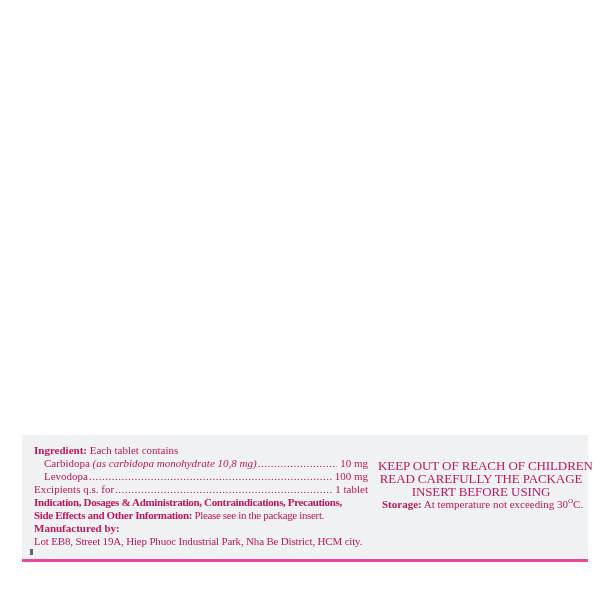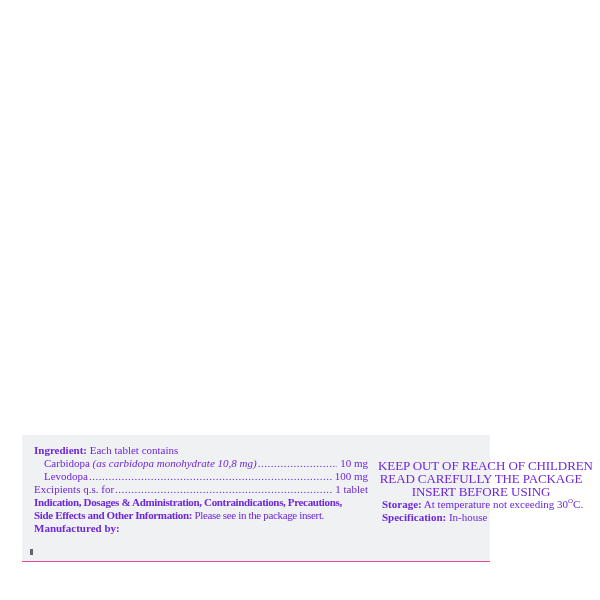--- a/index.html
+++ b/index.html
@@ -14,26 +14,26 @@
   .stage {
     position: relative;
     width: 600px;
     height: 600px;
     background: #ffffff;
   }
   .label-panel {
     position: absolute;
     left: 22px;
     top: 435px;
-    width: 468px;
+    width: 566px;
     height: 127px;
     background: #f0f1f3;
-    border-bottom: 1px solid #ec4899;
+    border-bottom: 3px solid #ec4899;
     box-sizing: border-box;
-    color: #6d28d9;
+    color: #be185d;
   }
   .col-left {
     position: absolute;
     left: 12px;
     top: 9px;
     width: 334px;
     font-size: 11px;
   }
   .col-right {
     position: absolute;
@@ -122,36 +122,34 @@
 
       <div class="line b tight">Indication, Dosages &amp; Administration, Contraindications, Precautions,</div>
 
       <div class="line tight">
         <span class="b">Side Effects and Other Information:</span><span> Please see in the package insert.</span>
       </div>
 
       <div class="line b">Manufactured by:</div>
 
 
+      <div class="line tight2">Lot EB8, Street 19A, Hiep Phuoc Industrial Park, Nha Be District, HCM city.</div>
 
     </div>
 
     <div class="col-right">
 
       <div class="warning-block">
         <div class="line">KEEP OUT OF REACH OF CHILDREN</div>
         <div class="line">READ CAREFULLY THE PACKAGE</div>
         <div class="line">INSERT BEFORE USING</div>
       </div>
 
       <div class="line storage-spec">
         <span class="b">Storage:</span><span> At temperature not exceeding 30</span><sup class="deg">O</sup><span>C.</span>
       </div>
 
-      <div class="line spec-line">
-        <span class="b">Specification:</span><span> In-house</span>
-      </div>
 
     </div>
 
   </div>
 
 </div>
 
 </body></html>

